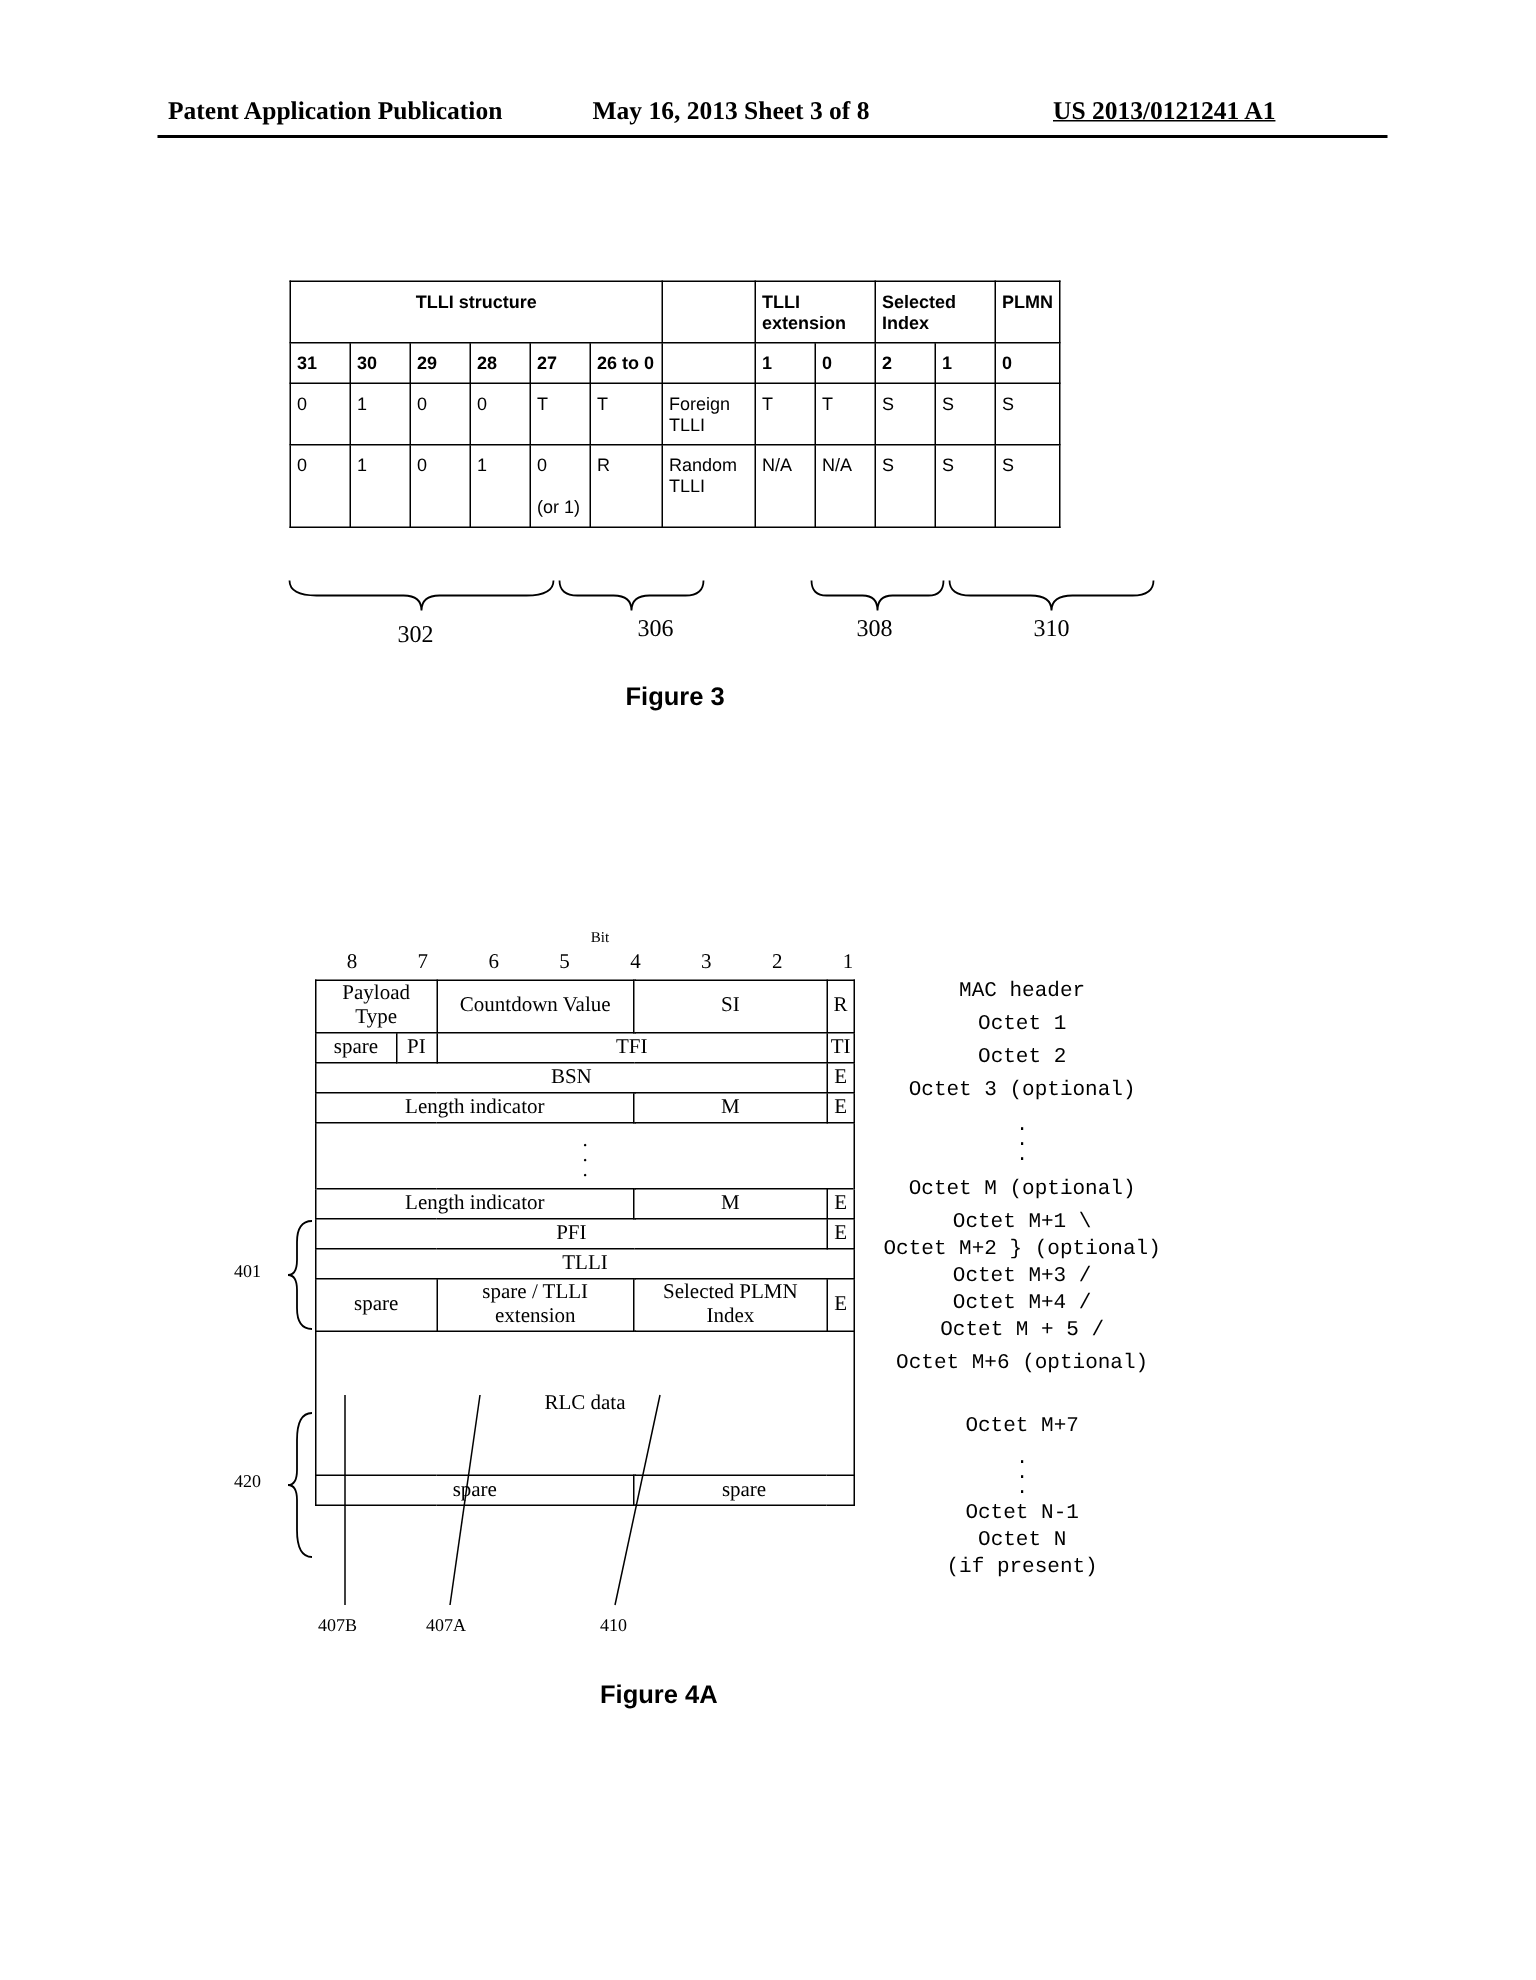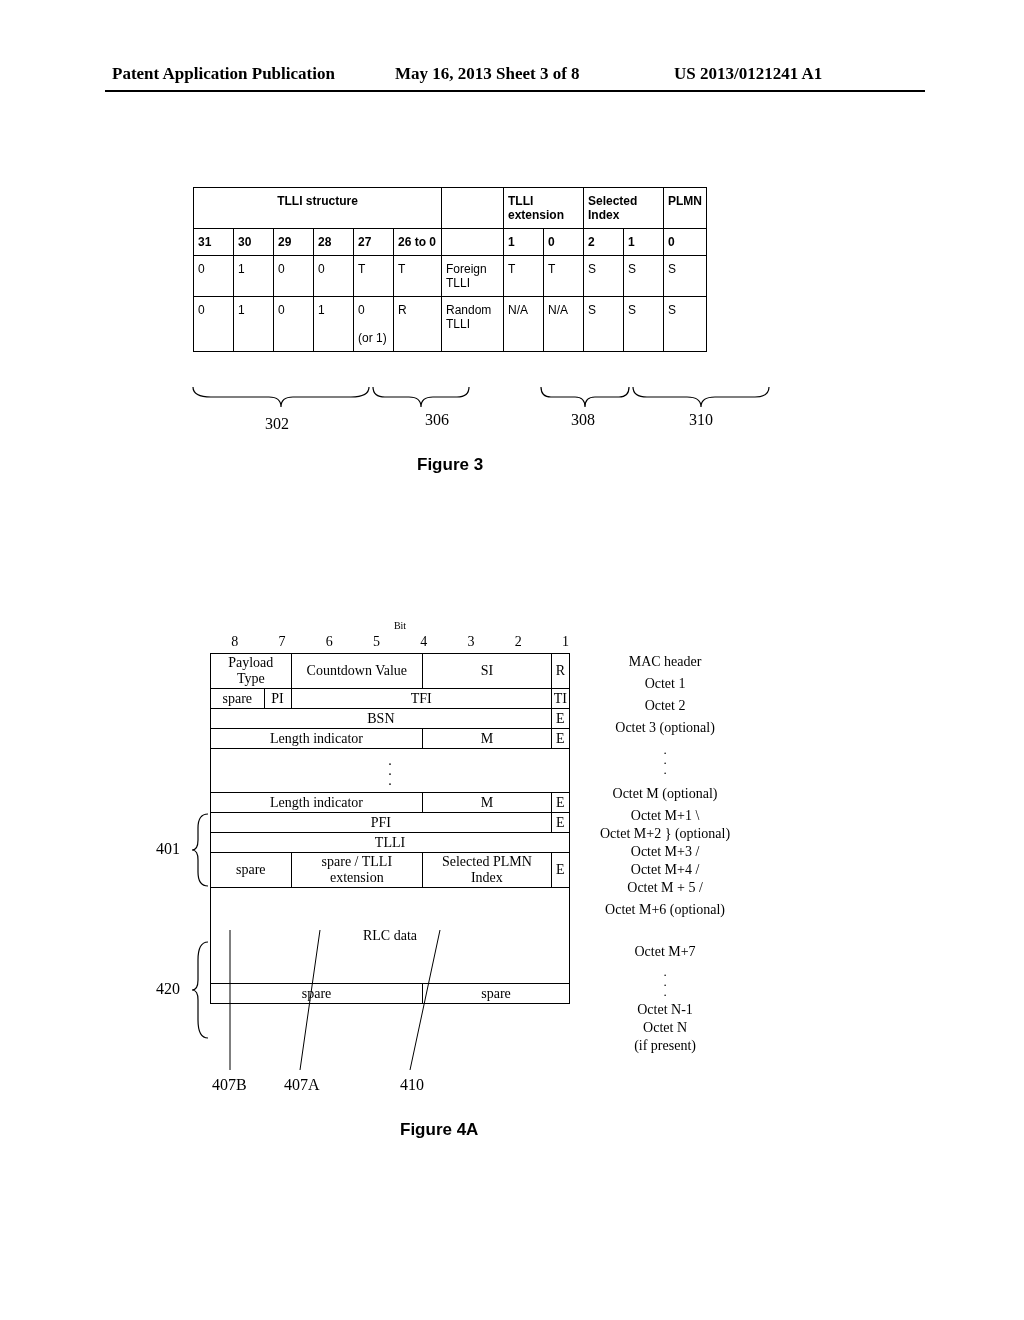--- a/index.html
+++ b/index.html
@@ -16,41 +16,41 @@
   .page-header {
     position: absolute;
     top: 64px;
     left: 0; right: 0;
     font-size: 17px;
     font-weight: bold;
     font-family: "Times New Roman", serif;
   }
   .page-header .left  { position:absolute; left:112px;}
   .page-header .mid   { position:absolute; left:395px;}
-  .page-header .right { position:absolute; left:674px;}
+  .page-header .right { position:absolute; left:702px;text-decoration:underline;}
   .hr { position:absolute; top:90px; left:105px; width:820px; border-top:2px solid #000;}
 
   
   .fig3 { position:absolute; top:187px; left:193px; width:710px; }
   table.tlli { border-collapse:collapse; font-family: Arial, sans-serif; font-size:12px;border-radius:19px; }
   table.tlli td, table.tlli th { border:1.5px solid #000; padding:6px 4px; vertical-align:top; }
   table.tlli th { font-weight:bold; text-align:left; }
   .w31{width:40px}.wmid{width:62px}.wplmn{width:42px}
   .bnum { position:absolute; font-size:16px; text-align:center; }
   .figcap { font-family: Arial, sans-serif; font-weight:bold; font-size:17px; }
 
   
   .fig4 { position:absolute; top:620px; left:210px; width:660px; font-size:14px; }
   .fig4 .bitlabel { text-align:center; font-size:10px;}
   .fig4 table.frame { border-collapse:collapse; width:360px; margin:0;}
   .fig4 table.frame td { border:1px solid #000; text-align:center; font-size:14px; height:20px; padding:1px 2px;}
   .fig4 .bitnums { width:380px;}
   .fig4 .bitnums td{ border:none; width:47.5px; text-align:center;}
   .fig4 .sidecol { font-size:14px; text-align:center; line-height:17px;}
-  .fig4 .refnum { position:absolute; font-size:16px;}
+  .fig4 .refnum { position:absolute; font-size:12px;}
   .dots { text-align:center; line-height:10px; letter-spacing:0; font-size:13px;}
   .tall { height:72px;}
 </style>
 </head>
 <body>
 
 <div class="page-header">
   <span class="left">Patent Application Publication</span>
   <span class="mid">May 16, 2013  Sheet 3 of 8</span>
   <span class="right">US 2013/0121241 A1</span>
@@ -199,21 +199,21 @@
   <tr>
             <td colspan="8" style="height:96px">RLC data</td>
           </tr>
   <tr>
     <td colspan="4">spare</td>
     <td colspan="4">spare</td>
   </tr>
 </tbody>
       </table>
 
-<div class="sidecol" style="margin-left:30px;">
+<div class="sidecol" style="margin-left:19px;font-family:Liberation Mono, monospace;">
   <div style="height:22px">MAC header</div>
   <div style="height:22px">Octet 1</div>
   <div style="height:22px">Octet 2</div>
   <div style="height:22px">Octet 3 (optional)</div>
   <div class="dots" style="height:44px;padding-top:4px">.<br>.<br>.</div>
   <div style="height:22px">Octet M (optional)</div>
   <div style="height:18px">Octet M+1 \</div>
   <div style="height:18px">Octet M+2  } (optional)</div>
   <div style="height:18px">Octet M+3 /</div>
   <div style="height:18px">Octet M+4 /</div>

